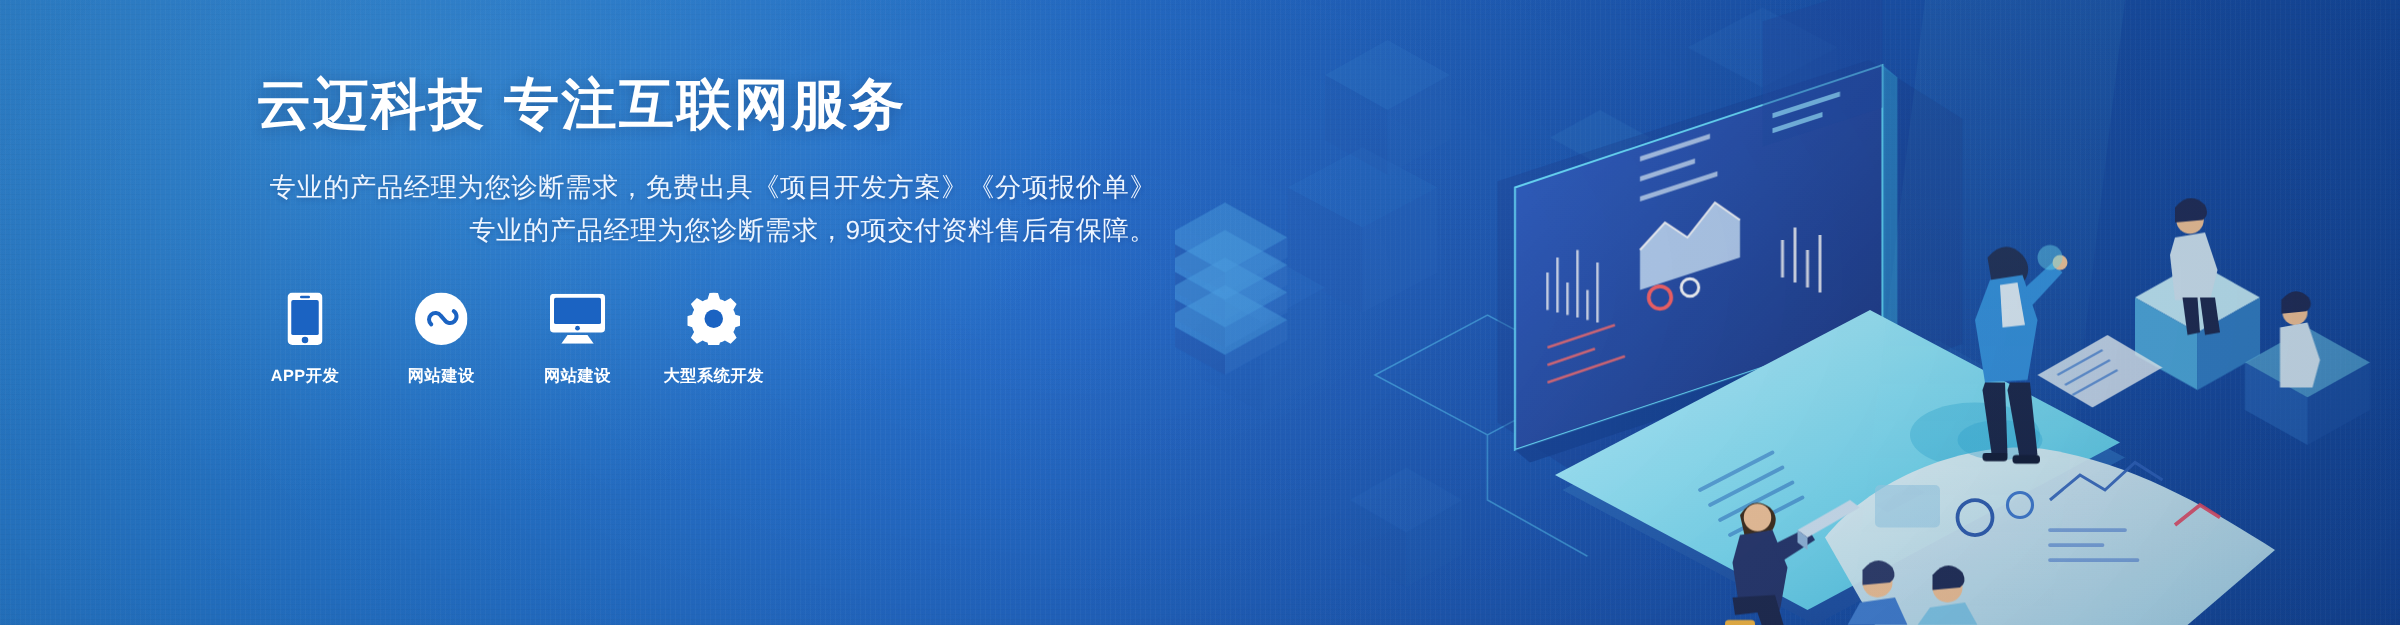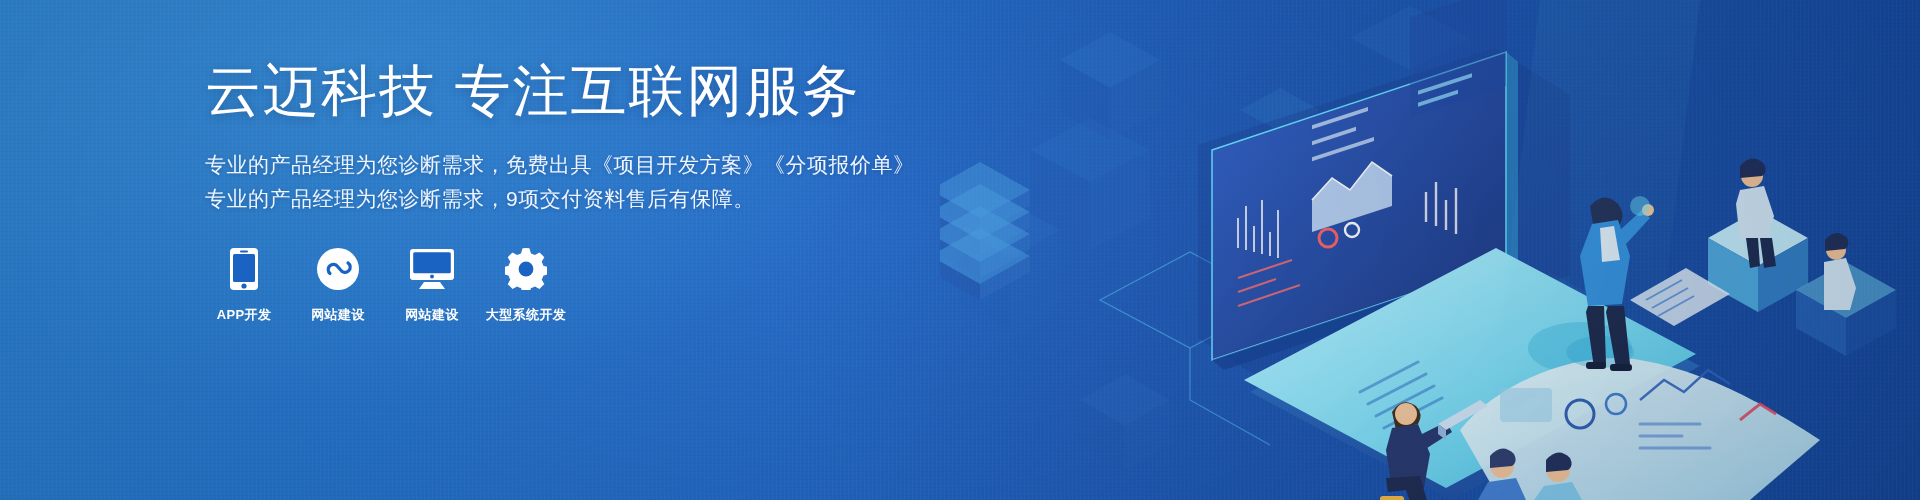--- a/index.html
+++ b/index.html
@@ -25,31 +25,31 @@
   }
   .vig {
     position:absolute; inset:0;
     background:radial-gradient(ellipse 1400px 800px at 45% 45%, rgba(255,255,255,0.06) 0%, rgba(0,0,0,0.18) 100%);
     pointer-events:none;
   }
 
   
   .content { position:absolute; left:205px; top:60px; width:720px; }
   .title {
-    font-size:56px; font-weight:normal; color:#ffffff;
+    font-size:44px; font-weight:bold; color:#ffffff;
     letter-spacing:2px; line-height:1.1; white-space:nowrap;
     text-shadow:0 2px 10px rgba(0,20,60,0.25);
   }
-  .desc { margin-top:26px; }
+  .desc { margin-top:26px;text-align:right; }
   .desc-line {
     font-size:21px; color:#eef5ff; line-height:34px;
     letter-spacing:0.5px; white-space:nowrap;
     text-shadow:0 1px 4px rgba(0,20,60,0.22);
   }
-  .services { margin-top:30px; display:flex; align-items:flex-end; gap:16px; }
+  .services { margin-top:30px; display:flex; align-items:flex-end; gap:31px; }
   .svc { width:78px; display:flex; flex-direction:column; align-items:center; }
   .svc-ico { height:46px; display:flex; align-items:center; justify-content:center; }
   .svc-ico svg { display:block; fill:#ffffff; }
   .svc-label {
     margin-top:14px; font-size:13px; color:#ffffff; font-weight:bold;
     white-space:nowrap; letter-spacing:0.4px;
   }
 
   
   .art { position:absolute; right:0; top:0; width:980px; height:500px; }

